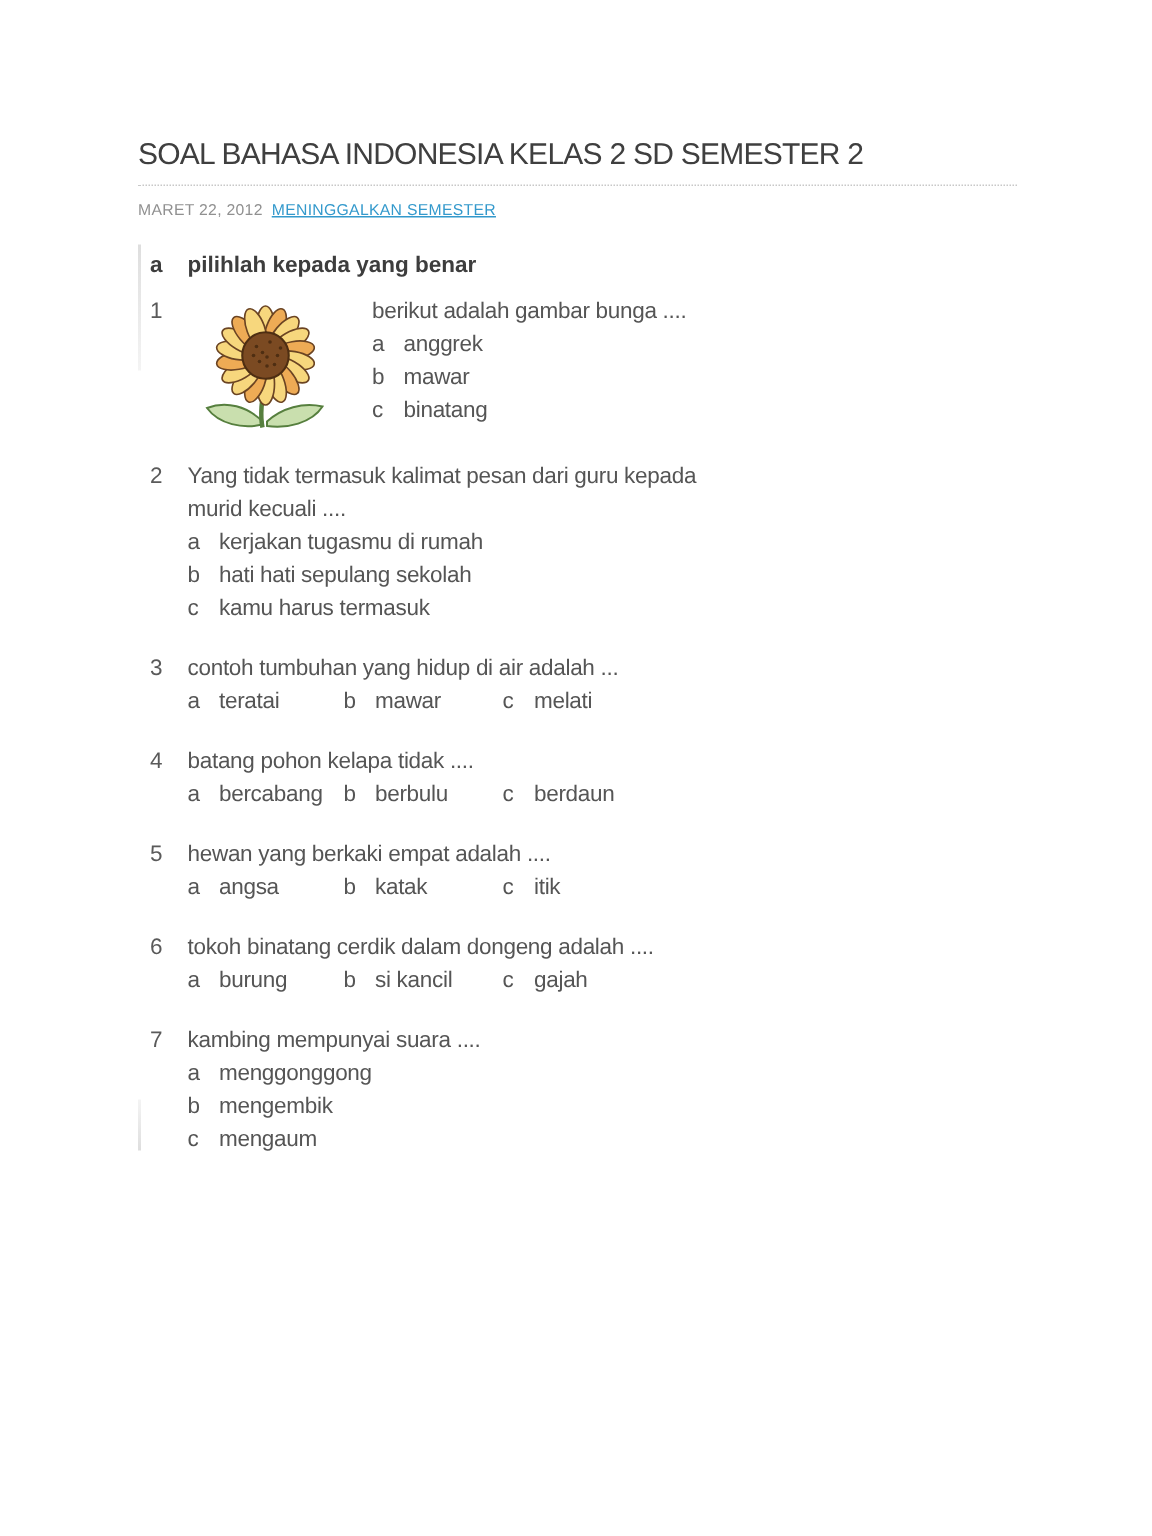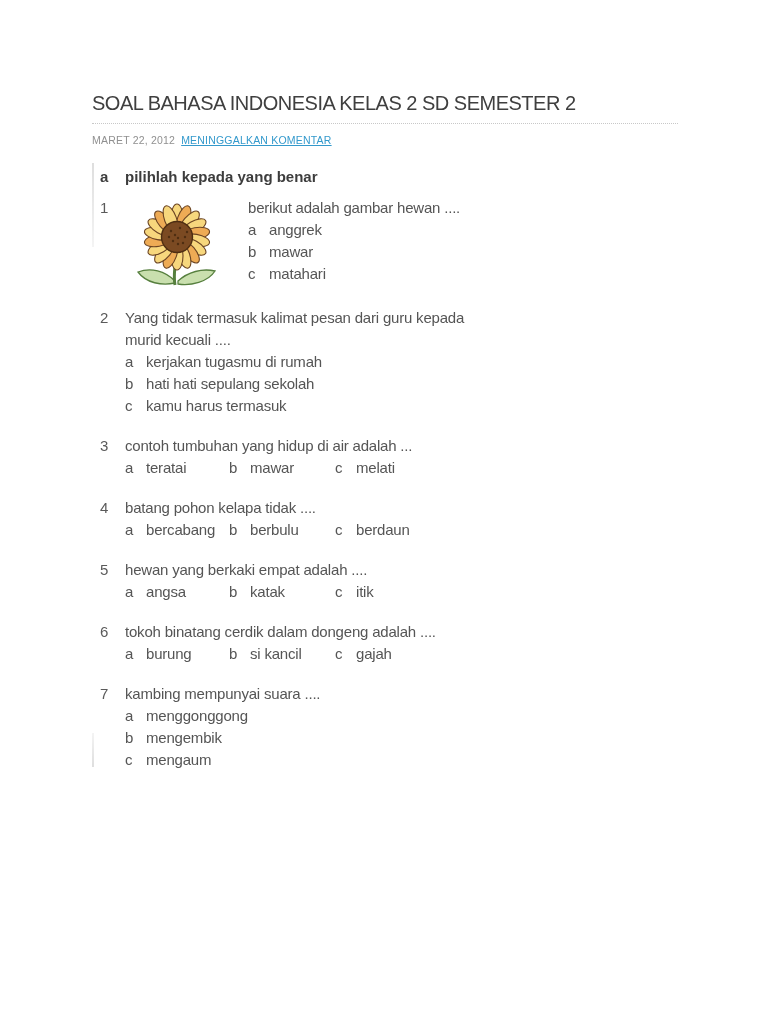--- a/index.html
+++ b/index.html
@@ -40,21 +40,21 @@
 <body>
 
 <div class="page">
   <div class="border-frag top"></div>
   <div class="border-frag bottom"></div>
 
   <div class="content">
     <h1 class="post-title">SOAL BAHASA INDONESIA KELAS 2 SD SEMESTER 2</h1>
     <div class="title-sep"></div>
     <div class="meta">
-      <span class="date">MARET 22, 2012</span><a class="comment-link">MENINGGALKAN KOMENTAR</a>
+      <span class="date">MARET 22, 2012</span><a class="comment-link">MENINGGALKAN SEMESTER</a>
     </div>
 
     <div class="section-head">
       <span class="s-letter">a</span>
       <span class="s-title">pilihlah kepada yang benar</span>
     </div>
 
     <div>
         <div class="question">
           <div class="q-num">1</div>
@@ -93,33 +93,33 @@
                   <circle cx="53" cy="47" r="1.2"></circle>
                   <circle cx="44" cy="40" r="1.2"></circle>
       <circle cx="58" cy="46" r="1.2"></circle>
                   <circle cx="50" cy="38" r="1.2"></circle>
                   <circle cx="62" cy="35" r="1.2"></circle>
       <circle cx="53" cy="41" r="1.2"></circle>
     </g>
   </svg>
 </div>
             <div class="q-main">
-              <div class="q-text">berikut adalah gambar hewan ....</div>
+              <div class="q-text">berikut adalah gambar bunga ....</div>
               <div class="opts stacked">
                 <div class="opt">
                   <span class="opt-letter">a</span>
                   <span class="opt-text">anggrek</span>
                 </div>
                 <div class="opt">
                   <span class="opt-letter">b</span>
                   <span class="opt-text">mawar</span>
                 </div>
                 <div class="opt">
                   <span class="opt-letter">c</span>
-                  <span class="opt-text">matahari</span>
+                  <span class="opt-text">binatang</span>
                 </div>
               </div>
             </div>
           </div>
         </div>
         <div class="question">
           <div class="q-num">2</div>
           <div class="q-body">
             <div class="q-main">
               <div class="q-text">Yang tidak termasuk kalimat pesan dari guru kepada</div>

